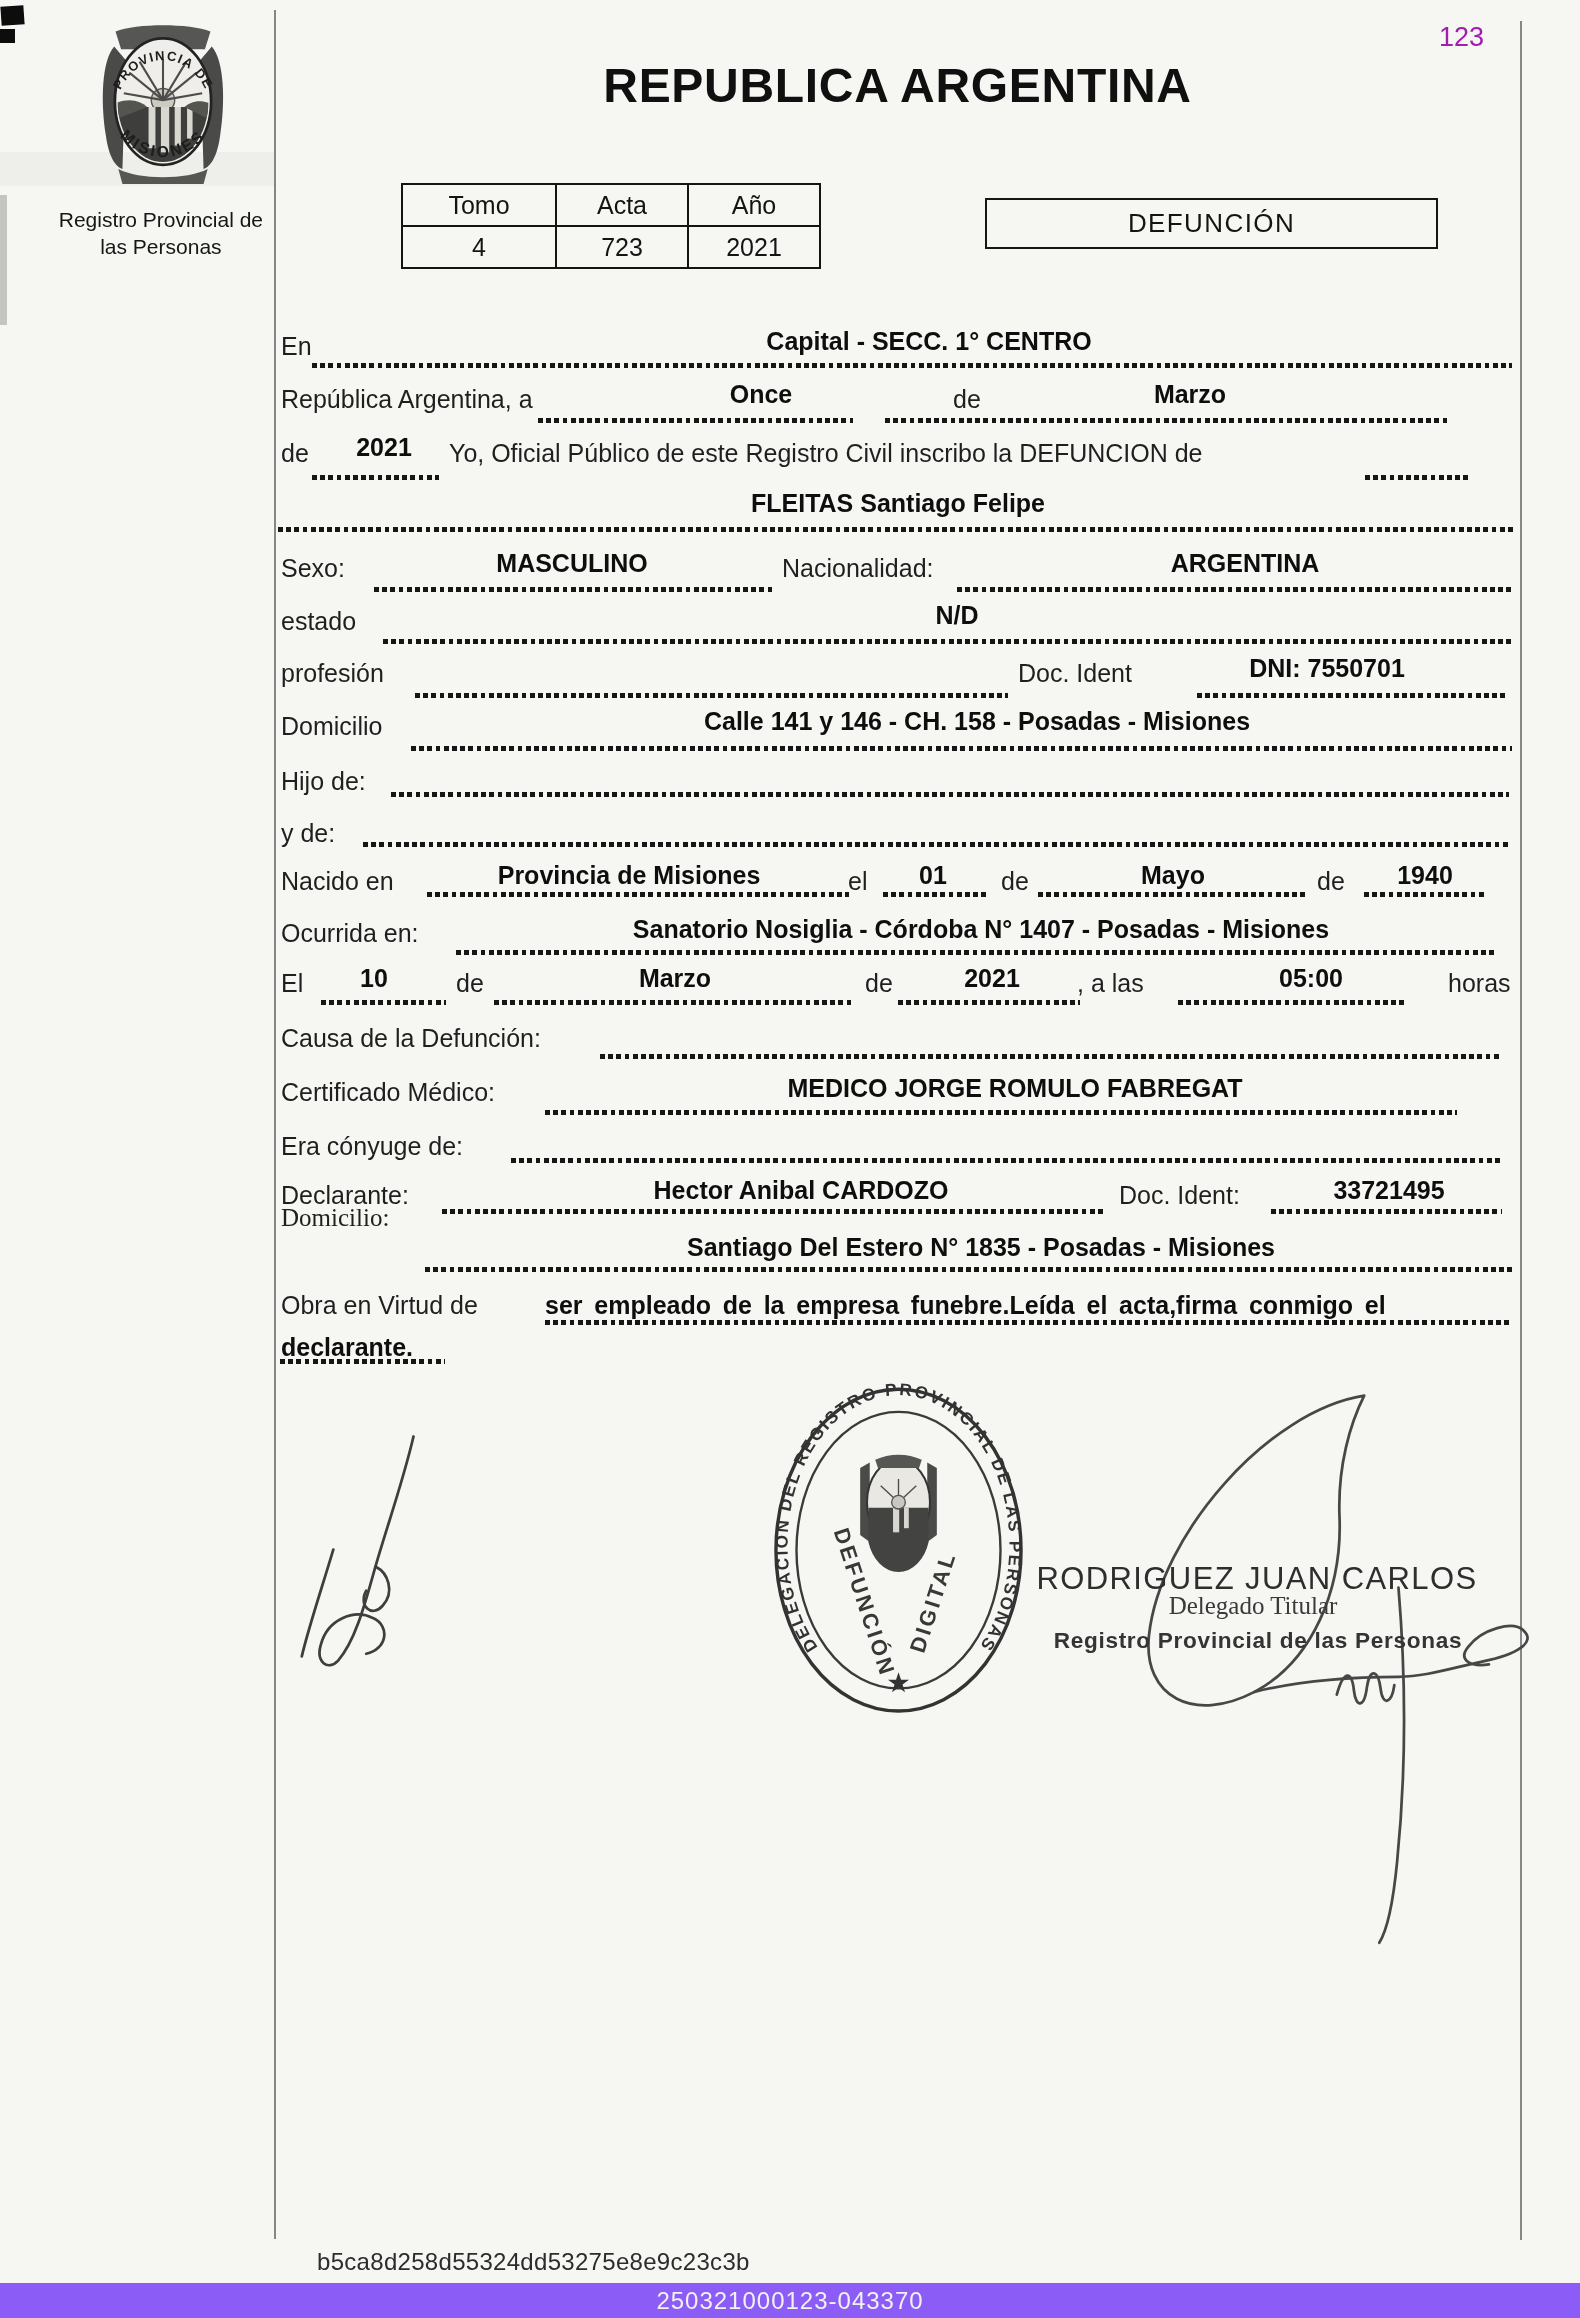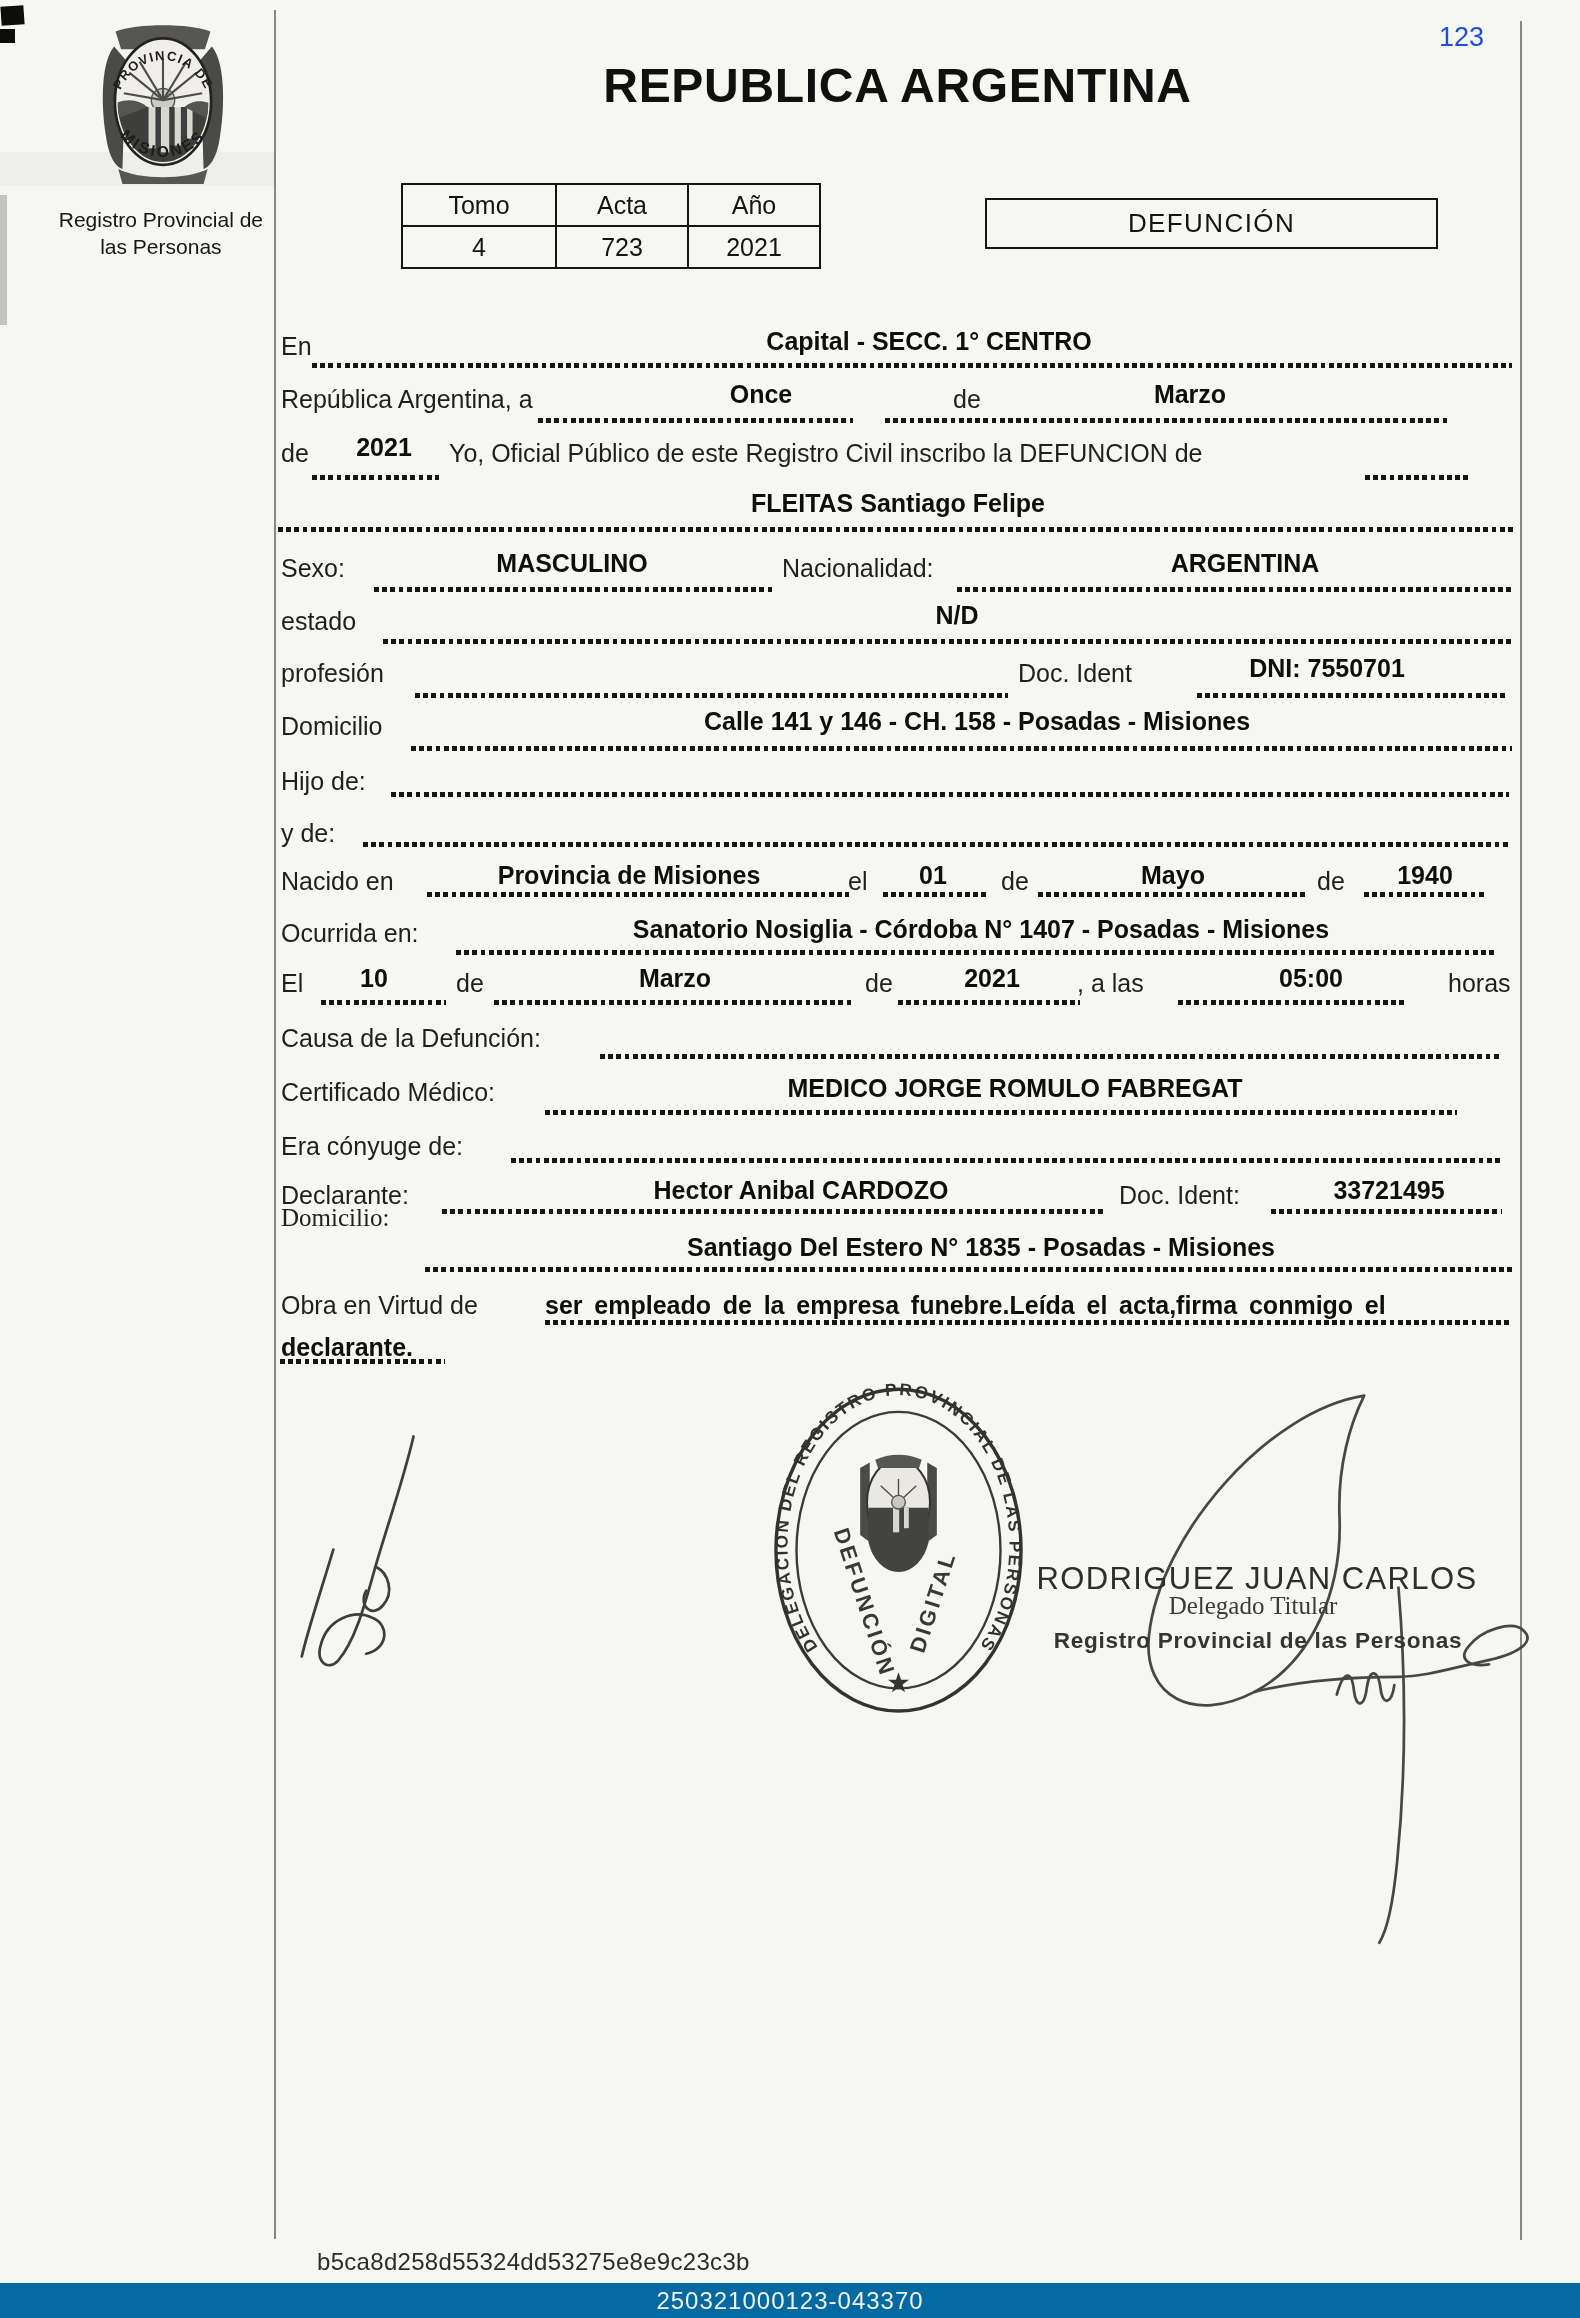--- a/index.html
+++ b/index.html
@@ -10,35 +10,35 @@
     color:#1a1a1a;overflow:hidden;
   }
   .lbl{position:absolute;font-size:25px;line-height:1.1;color:#1f1f1f;white-space:nowrap;}
   .val{position:absolute;font-size:25px;line-height:1.1;font-weight:700;color:#0e0e0e;white-space:nowrap;transform:translateX(-50%);}
   .val.noctr{transform:none;}
   .dots{position:absolute;height:4.8px;background-image:repeating-linear-gradient(90deg,#161616 0 4.8px,transparent 4.8px 8.2px);}
   .vline{position:absolute;width:2.1px;background:#868686;}
   .artifact{position:absolute;background:#0d0d0d;}
   #title{position:absolute;left:274px;top:58px;width:1247px;text-align:center;
     font-size:48px;font-weight:700;letter-spacing:0.7px;color:#101010;}
-  #pagenum{position:absolute;left:1439px;top:22px;font-size:27px;color:#1d4ed8;}
+  #pagenum{position:absolute;left:1439px;top:22px;font-size:27px;color:#a21caf;}
   
   #acta-table{position:absolute;left:401px;top:183px;border-collapse:collapse;}
   #acta-table td{border:2.1px solid #141414;width:130px;height:40px;text-align:center;
     font-size:25px;color:#141414;padding:0;}
   #acta-table td:first-child{width:152px;}
   
   #tipo-box{position:absolute;left:985px;top:198px;width:449px;height:47px;
     border:2.1px solid #161616;display:flex;align-items:center;justify-content:center;
     font-size:26px;letter-spacing:1.4px;color:#141414;}
   
   .orgname{position:absolute;width:315px;left:3.4px;text-align:center;font-size:21px;color:#161616;}
   
   .sigblock{position:absolute;transform:translateX(-50%);white-space:nowrap;color:#2e2e2e;}
-  #footer-bar{position:absolute;left:0;top:2283px;width:1580px;height:36px;background:#0369a1;
+  #footer-bar{position:absolute;left:0;top:2283px;width:1580px;height:36px;background:#8b5cf6;
     display:flex;align-items:center;justify-content:center;}
   #footer-bar span{color:#f1f1f1;font-size:24px;letter-spacing:1px;}
   #hash{position:absolute;left:317px;top:2248px;font-size:24px;color:#2c2c2c;letter-spacing:0.3px;}
   svg{position:absolute;}
   .shade{position:absolute;background:#e9e9e6;opacity:.65;}
 </style>
 </head>
 <body>
 
 <div id="page">

